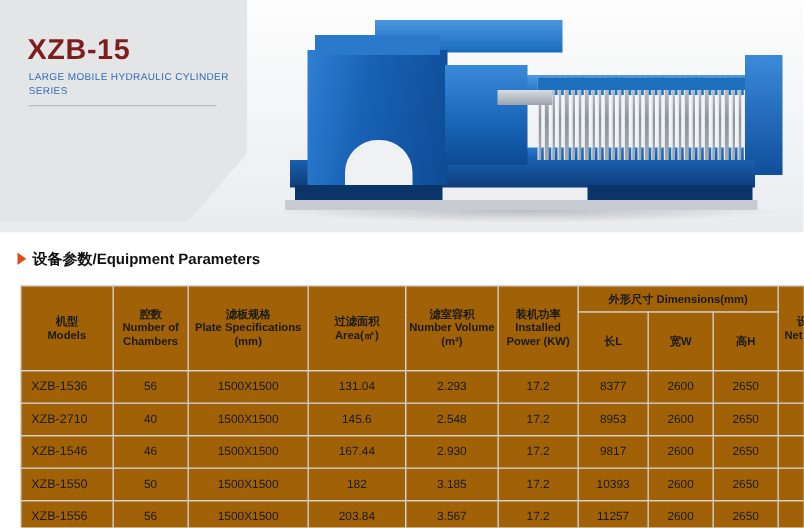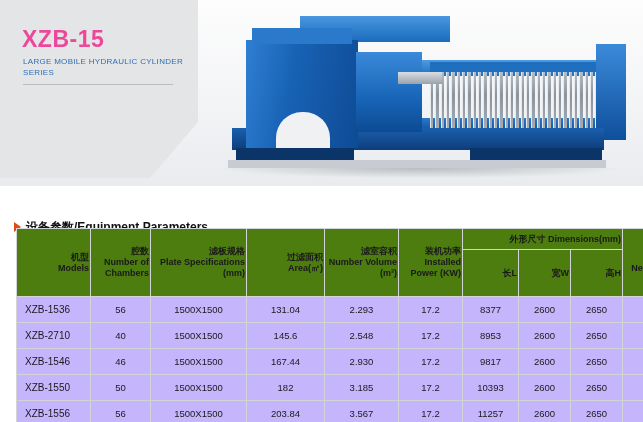--- a/index.html
+++ b/index.html
@@ -121,21 +121,21 @@
     left: 0; top: 0;
     width: 198px; height: 186px;
     background: #e4e5e7;
     clip-path: polygon(0 0, 198px 0, 198px 122px, 150px 178px, 0 178px);
   }
   .title-main {
     position: absolute;
     left: 22px; top: 26px;
     font-size: 23px;
     font-weight: bold;
-    color: #ec4899;
+    color: #7f1d1d;
     letter-spacing: .5px;
   }
   .title-sub {
     position: absolute;
     left: 23px; top: 56px;
     width: 160px;
     font-size: 8px;
     line-height: 11px;
     color: #2f6db5;
     letter-spacing: .3px;
@@ -150,21 +150,21 @@
   .title-rule {
     position: absolute;
     left: 23px; top: 84px;
     width: 150px; height: 1px;
     background: #b9bcc0;
   }
 
   
   .section {
     position: absolute;
-    left: 0; top: 214px;
+    left: 0; top: 194px;
     width: 516px;
     height: 26px;
     display: flex;
     align-items: center;
     padding-left: 14px;
     box-sizing: border-box;
   }
   .tri {
     width: 0; height: 0;
     border-left: 7px solid #e04a18;
@@ -192,40 +192,39 @@
   th, td {
     border: 1px solid #d2d4d8;
     font-size: 9.5px;
     color: #1a1a1a;
     text-align: center;
     padding: 0;
     height: 25px;
     vertical-align: middle;
   }
   thead th {
-    background: #4d7c0f;
+    background: #a16207;
     font-weight: bold;
     font-size: 9px;
     line-height: 11px;
     height: 42px;
     padding: 2px 1px;
-    text-align: right;
   }
   thead .dim-group {
     height: 16px;
     font-weight: bold;
     font-size: 9px;
   }
   tbody td:first-child {
     text-align: left;
     padding-left: 8px;
     font-size: 10px;
   }
   tbody tr td {
-    background: #c4b5fd;
+    background: #a16207;
     margin-top: 48px;
   }
   .c0 { width: 74px; }
   .c1 { width: 60px; }
   .c2 { width: 96px; }
   .c3 { width: 78px; }
   .c4 { width: 74px; }
   .c5 { width: 64px; }
   .c6 { width: 56px; }
   .c7 { width: 52px; }

